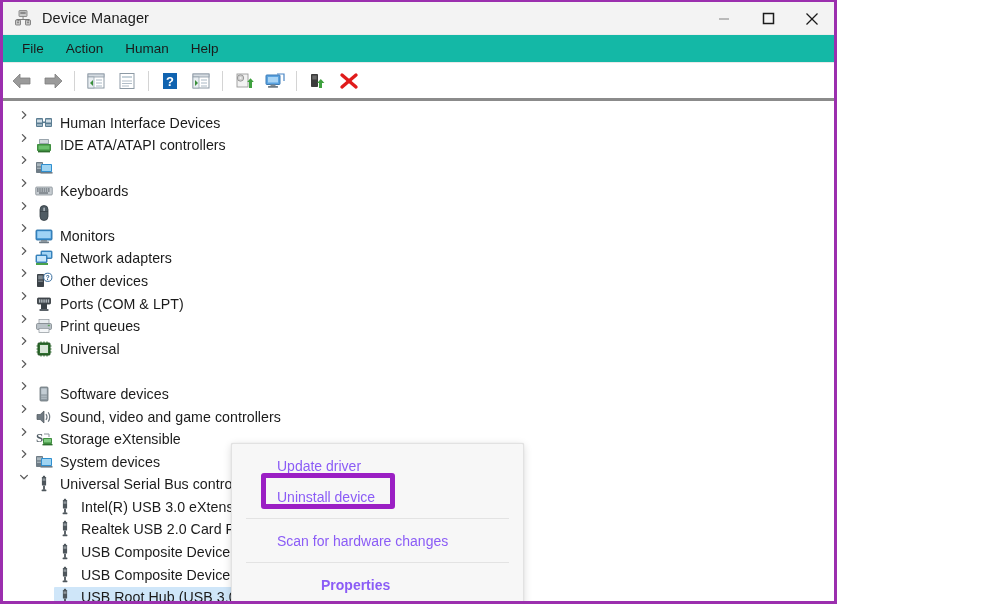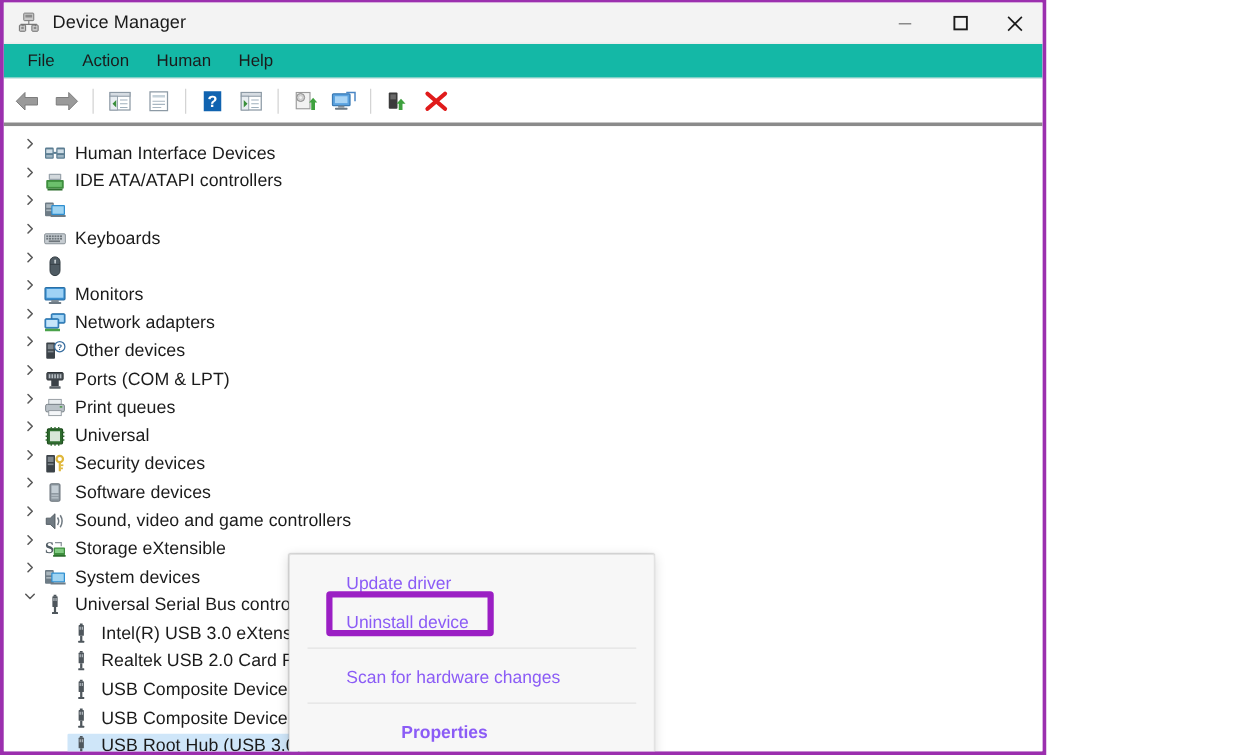--- a/index.html
+++ b/index.html
@@ -559,34 +559,20 @@
           </span>
           <span class="dev-label">Universal</span>
         </span>
       </div>
       <div class="tree-row">
         <span class="chev">
           <svg width="10" height="10" viewBox="0 0 10 10">
             <path d="M3.4,1.6 L6.8,5 L3.4,8.4" fill="none" stroke="#5a5a5a" stroke-width="1.25" stroke-linecap="round" stroke-linejoin="round"></path>
           </svg>
         </span>
-        <span class="row-label-wrap">
-          <span class="dev-icon">
-            <svg class="ico-svg" viewBox="0 0 18 18">
-              <rect x="2" y="2" width="7" height="14" rx="0.8" fill="#3b4248"></rect>
-              <rect x="3.2" y="3.4" width="4.6" height="4.2" fill="#7e868c"></rect>
-              <rect x="3.2" y="8.8" width="4.6" height="1.3" fill="#7e868c"></rect>
-              <circle cx="12.8" cy="5.2" r="2.6" fill="none" stroke="#e0b83c" stroke-width="1.8"></circle>
-              <rect x="12" y="7" width="1.7" height="8" fill="#e0b83c"></rect>
-              <rect x="13.7" y="9.5" width="2" height="1.4" fill="#e0b83c"></rect>
-              <rect x="13.7" y="12" width="1.6" height="1.4" fill="#e0b83c"></rect>
-            </svg>
-          </span>
-          <span class="dev-label">Security devices</span>
-        </span>
       </div>
       <div class="tree-row">
         <span class="chev">
           <svg width="10" height="10" viewBox="0 0 10 10">
             <path d="M3.4,1.6 L6.8,5 L3.4,8.4" fill="none" stroke="#5a5a5a" stroke-width="1.25" stroke-linecap="round" stroke-linejoin="round"></path>
           </svg>
         </span>
         <span class="row-label-wrap">
           <span class="dev-icon">
             <svg class="ico-svg" viewBox="0 0 18 18">

